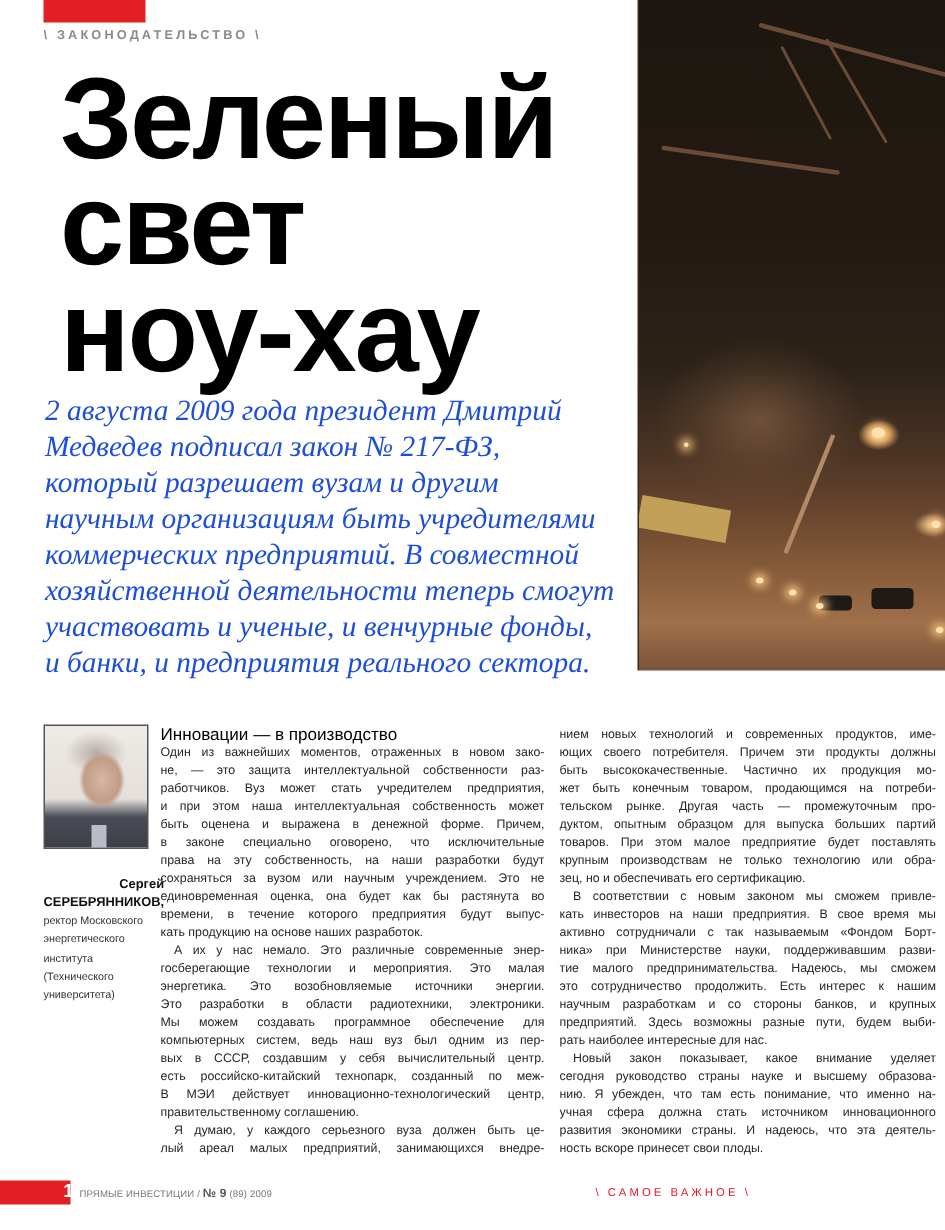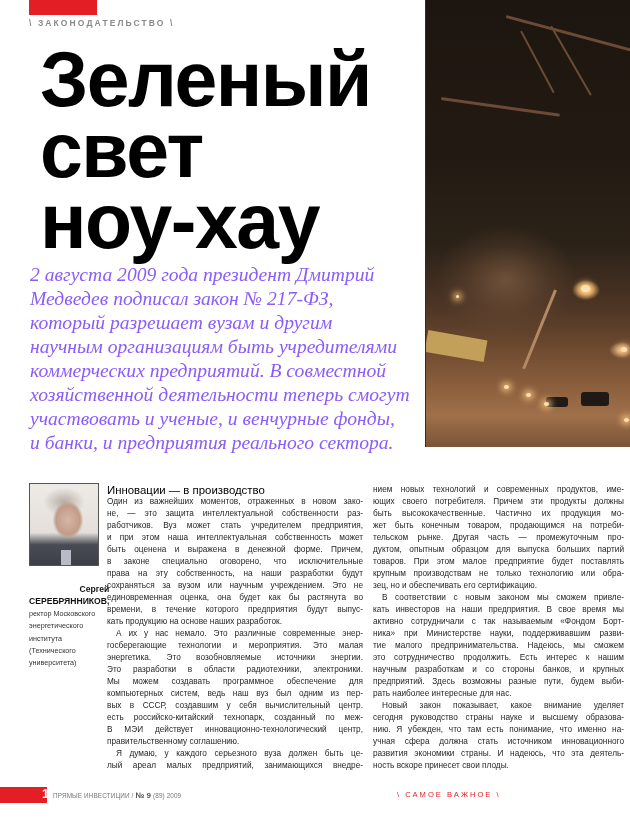--- a/index.html
+++ b/index.html
@@ -17,21 +17,21 @@
   .headline {
     position: absolute; left: 24px; top: 28px; width: 390px;
     font-family: "Liberation Sans", sans-serif; font-weight: bold;
     font-size: 77px; line-height: 71px; letter-spacing: -1.5px; color: #000;
     margin: 16px;
   }
   .headline span { display: block; white-space: nowrap; }
   .lead {
     position: absolute; left: 30px; top: 263px; width: 395px;
     font-family: "Liberation Serif", "DejaVu Serif", serif; font-style: italic;
-    font-size: 19.6px; line-height: 24px; color: #8b5cf6;
+    font-size: 19.6px; line-height: 24px; color: #1d4ed8;
     margin: 0;
   }
   .lead span { display: block; white-space: nowrap; }
   .photo {
     position: absolute; left: 425px; top: 0; width: 205px; height: 447px;
     background:
       radial-gradient(ellipse 14px 10px at 160px 290px, rgba(255,240,200,1) 0%, rgba(255,190,110,0.75) 45%, rgba(255,160,80,0) 100%),
       radial-gradient(ellipse 70px 55px at 80px 280px, rgba(150,110,80,0.55) 0%, rgba(120,85,60,0.25) 60%, rgba(0,0,0,0) 100%),
       radial-gradient(ellipse 12px 8px at 195px 350px, rgba(255,210,150,0.9) 0%, rgba(255,160,80,0) 100%),
       linear-gradient(180deg, #1d1610 0%, #221a12 35%, #2c2218 55%, #4b3424 68%, #6e4a30 78%, #8a5e3c 86%, #a0704a 93%, #7a5338 100%);

